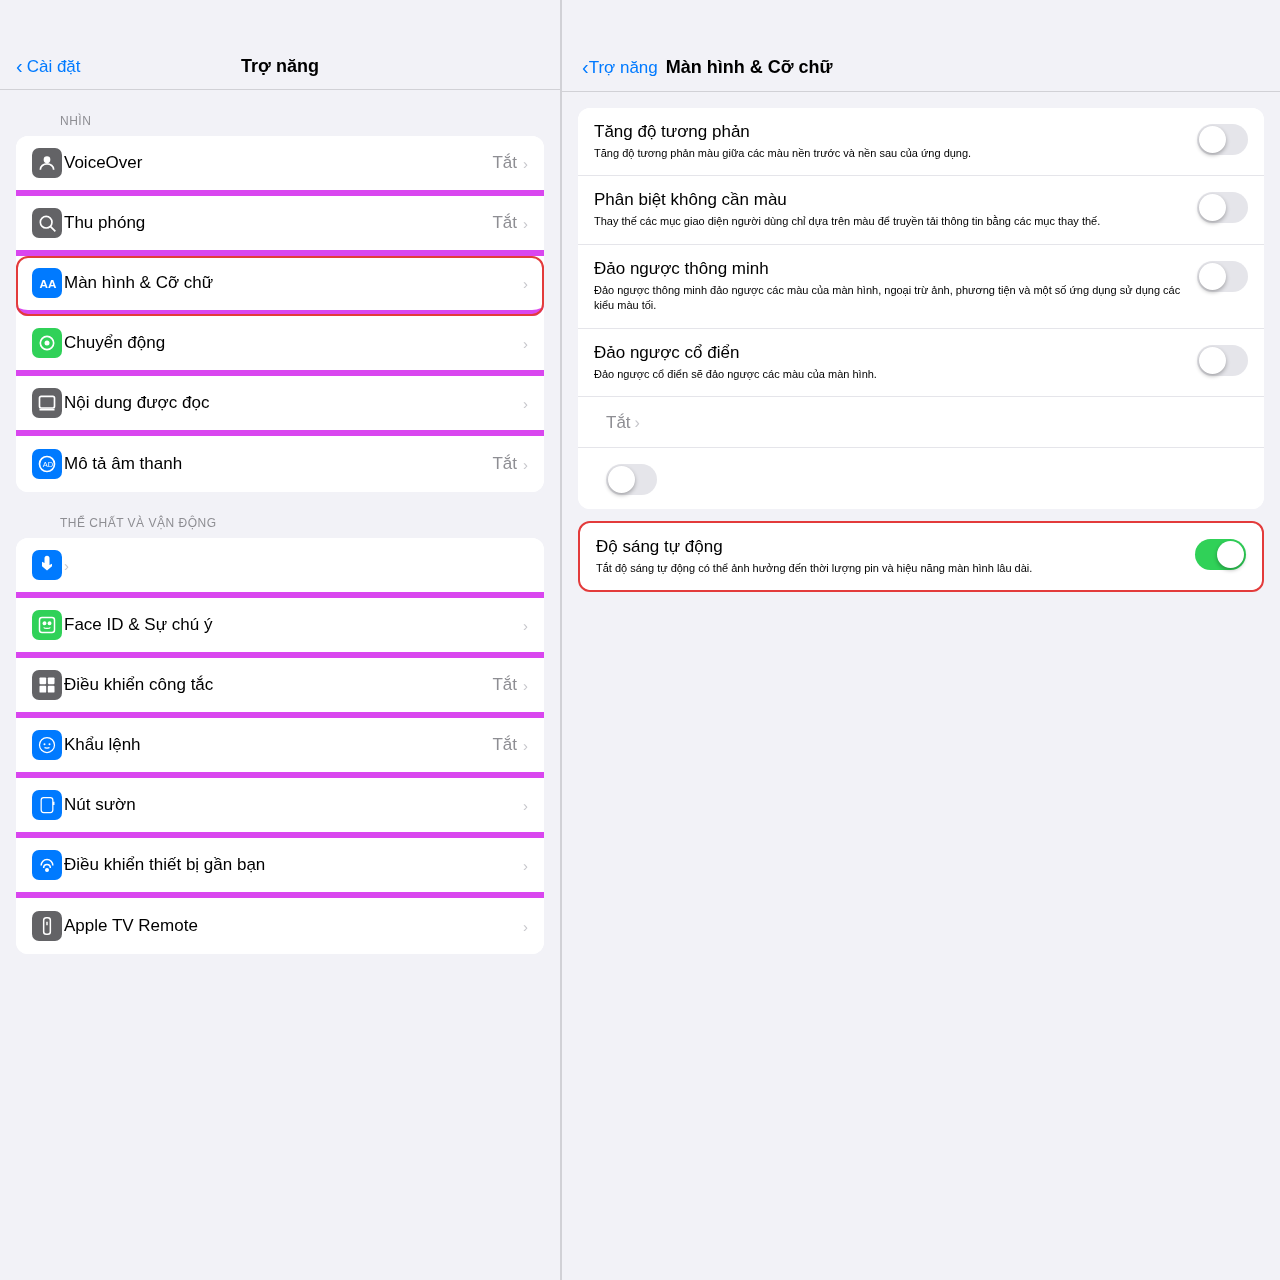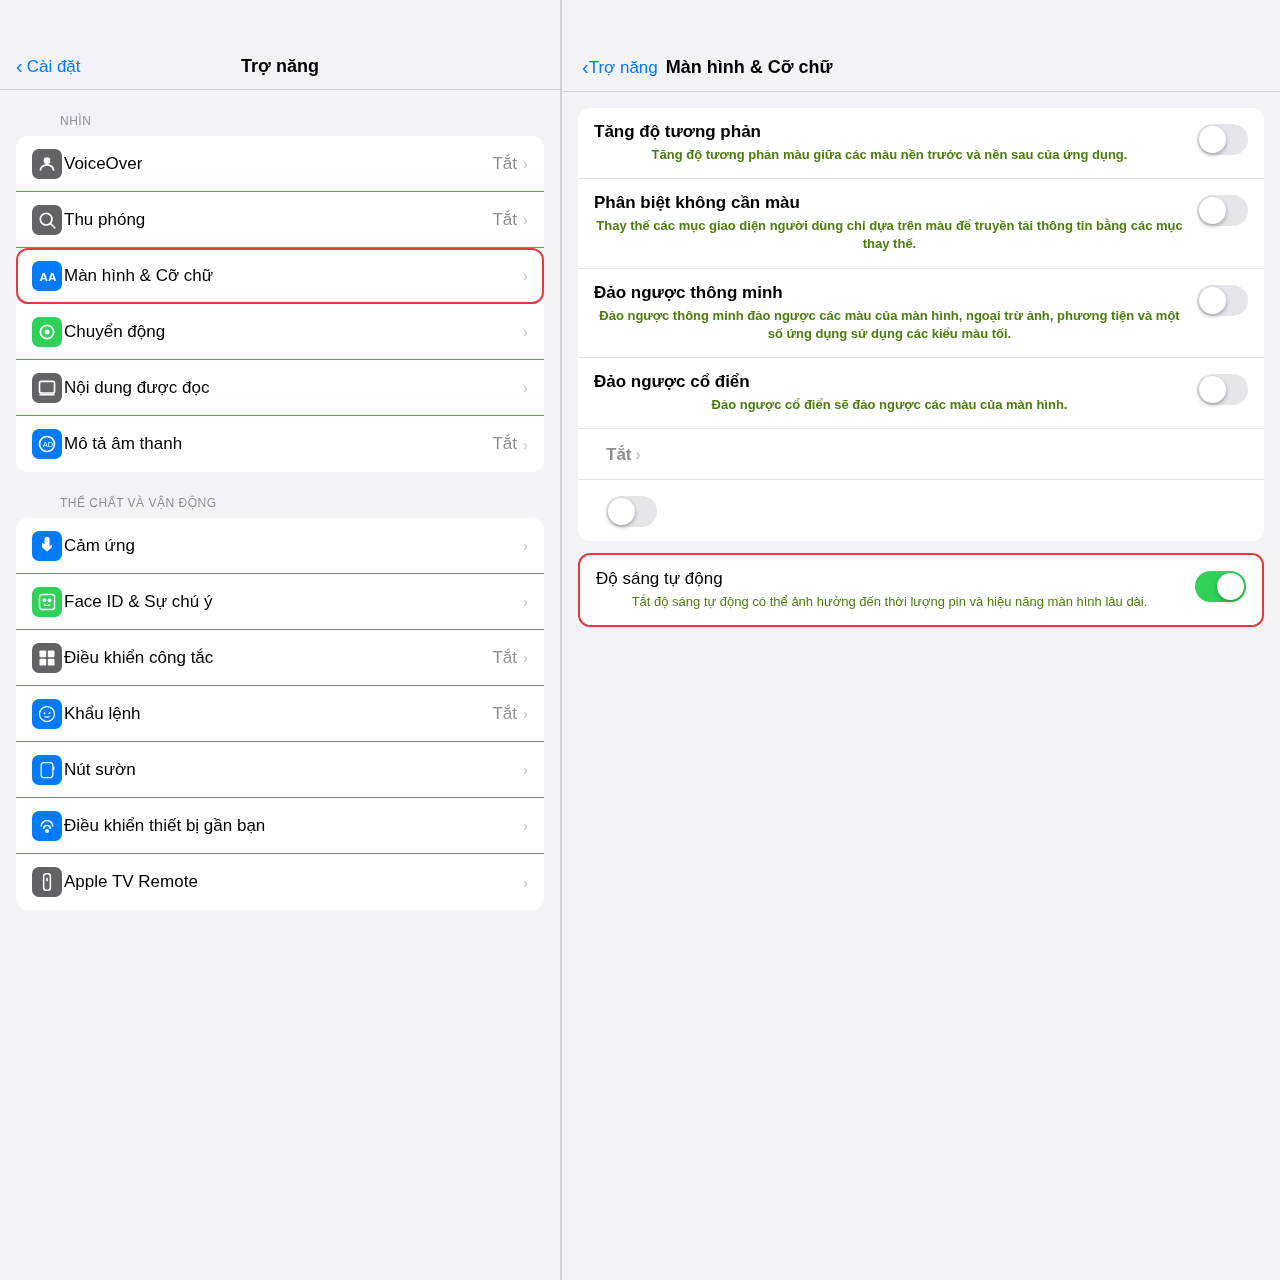--- a/index.html
+++ b/index.html
@@ -75,21 +75,21 @@
       border-radius: 12px;
       margin: 0 16px 24px 16px;
       overflow: hidden;
     }
 
     .settings-row {
       display: flex;
       align-items: center;
       padding: 12px 16px;
       background: #fff;
-      border-bottom: 1px solid #d946ef;
+      border-bottom: 6px solid #d946ef;
       min-height: 56px;
       cursor: pointer;
       position: relative;
     }
 
     .settings-row:last-child {
       border-bottom: none;
     }
 
     .settings-row.selected {
@@ -188,21 +188,20 @@
       flex: 1;
       overflow-y: auto;
       padding: 16px 0;
     }
 
     .right-settings-group {
       background: #fff;
       border-radius: 12px;
       margin: 0 16px 0 16px;
       overflow: hidden;
-      font-weight: bold;
     }
 
     .right-row {
       display: flex;
       align-items: flex-start;
       padding: 14px 16px;
       border-bottom: 1px solid #e5e5ea;
       background: #fff;
     }
 
@@ -214,24 +213,23 @@
       flex: 1;
     }
 
     .right-row-title {
       font-size: 17px;
       color: #000;
       margin-bottom: 4px;
     }
 
     .right-row-desc {
-      font-size: 13px;
-      color: #4d7c0f;
+      font-size: 11px;
+      color: #000000;
       line-height: 1.4;
-      text-align: center;
     }
 
     .right-row-control {
       display: flex;
       align-items: center;
       margin-left: 12px;
       flex-shrink: 0;
       margin-top: 2px;
     }
 
@@ -378,21 +376,20 @@
 
     <div class="section-label">THỂ CHẤT VÀ VẬN ĐỘNG</div>
     <div class="settings-group">
 
       <div class="settings-row">
         <div class="row-icon icon-touch">
           <svg class="icon-svg" viewBox="0 0 24 24" fill="white">
               <path d="M9 4a3 3 0 0 1 6 0v8l3-1.5v3l-6 5-6-5V8l3 1.5V4z"></path>
             </svg>
         </div>
-        <span class="row-label">Cảm ứng</span>
         <span class="row-chevron">›</span>
       </div>
 
       <div class="settings-row">
         <div class="row-icon icon-faceid">
           <svg class="icon-svg" viewBox="0 0 24 24" fill="none" stroke="white" stroke-width="1.8">
               <rect x="3" y="3" width="18" height="18" rx="3"></rect>
               <circle cx="9" cy="10" r="1.5" fill="white"></circle>
               <circle cx="15" cy="10" r="1.5" fill="white"></circle>
               <path d="M8 15c1 1.5 7 1.5 8 0" stroke="white" stroke-width="1.5" fill="none"></path>

